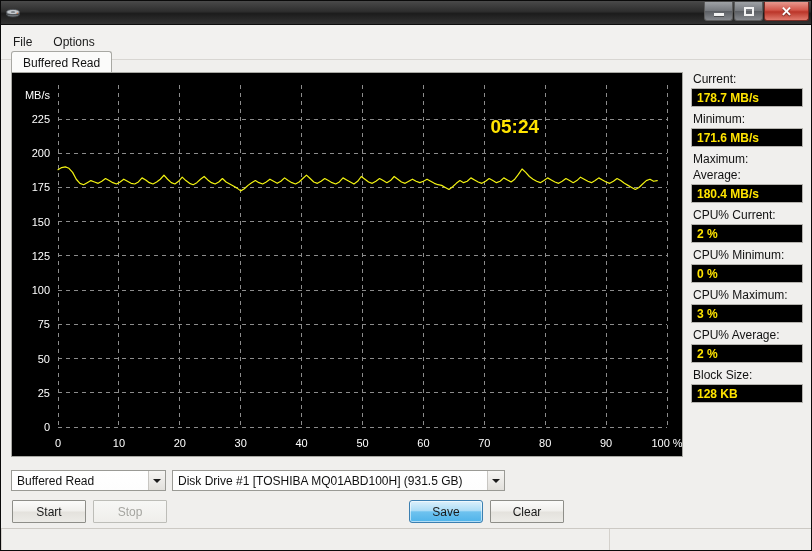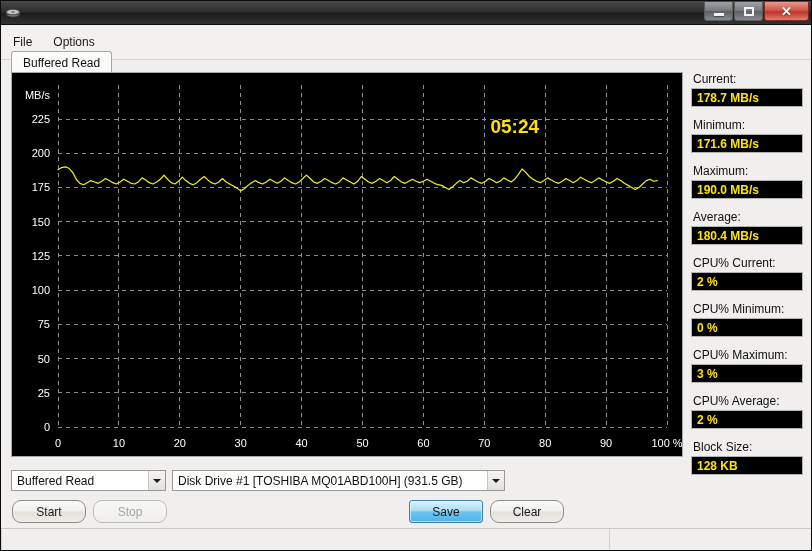--- a/index.html
+++ b/index.html
@@ -115,21 +115,21 @@
   }
   .s-value {
     height: 19px;
     background: #000;
     border: 1px solid #b5b3af;
     color: #ffe400;
     font-size: 12px; font-weight: bold;
     display: flex; align-items: center;
     padding-left: 5px;
     box-sizing: border-box;
-    margin-bottom: 11px;
+    margin-bottom: 5px;
   }
   .s-group:last-child .s-value { margin-bottom: 0; }
 
   
   .combo {
     position: absolute;
     height: 21px;
     background: linear-gradient(180deg,#ffffff 0%, #fdfdfd 100%);
     border: 1px solid #9a9a95;
     box-sizing: border-box;
@@ -150,21 +150,21 @@
     border-left: 4px solid transparent;
     border-right: 4px solid transparent;
     border-top: 4px solid #1c1c1c;
   }
   .combo-text { white-space: nowrap; overflow: hidden; }
 
   .btn {
     position: absolute;
     height: 23px;
     border: 1px solid #8e8e89;
-    border-radius: 9px;
+    border-radius: 1px;
     background: linear-gradient(180deg,#fbfbfa 0%, #f0efec 48%, #e4e2dd 52%, #ecebe7 100%);
     font-size: 12px; color: #1a1a1a;
     display: flex; align-items: center; justify-content: center;
     box-sizing: border-box;
   }
   .btn.disabled { color: #a5a5a0; border-color: #bdbdb8;
     background: linear-gradient(180deg,#f7f7f5 0%, #efeeeb 100%); }
   .btn.primary {
     border-color: #3c7fb1; border-radius: 3px;
     background: linear-gradient(180deg,#dcf0fb 0%, #adddf7 45%, #6ec2ef 52%, #4fb3ea 100%);
@@ -275,21 +275,20 @@
     <div class="s-group">
       <div class="s-label">Current:</div>
       <div class="s-value">178.7 MB/s</div>
     </div>
     <div class="s-group">
       <div class="s-label">Minimum:</div>
       <div class="s-value">171.6 MB/s</div>
     </div>
     <div class="s-group">
       <div class="s-label">Maximum:</div>
-      <div class="s-value">190.0 MB/s</div>
     </div>
     <div class="s-group">
       <div class="s-label">Average:</div>
       <div class="s-value">180.4 MB/s</div>
     </div>
     <div class="s-group">
       <div class="s-label">CPU% Current:</div>
       <div class="s-value">2 %</div>
     </div>
     <div class="s-group">

